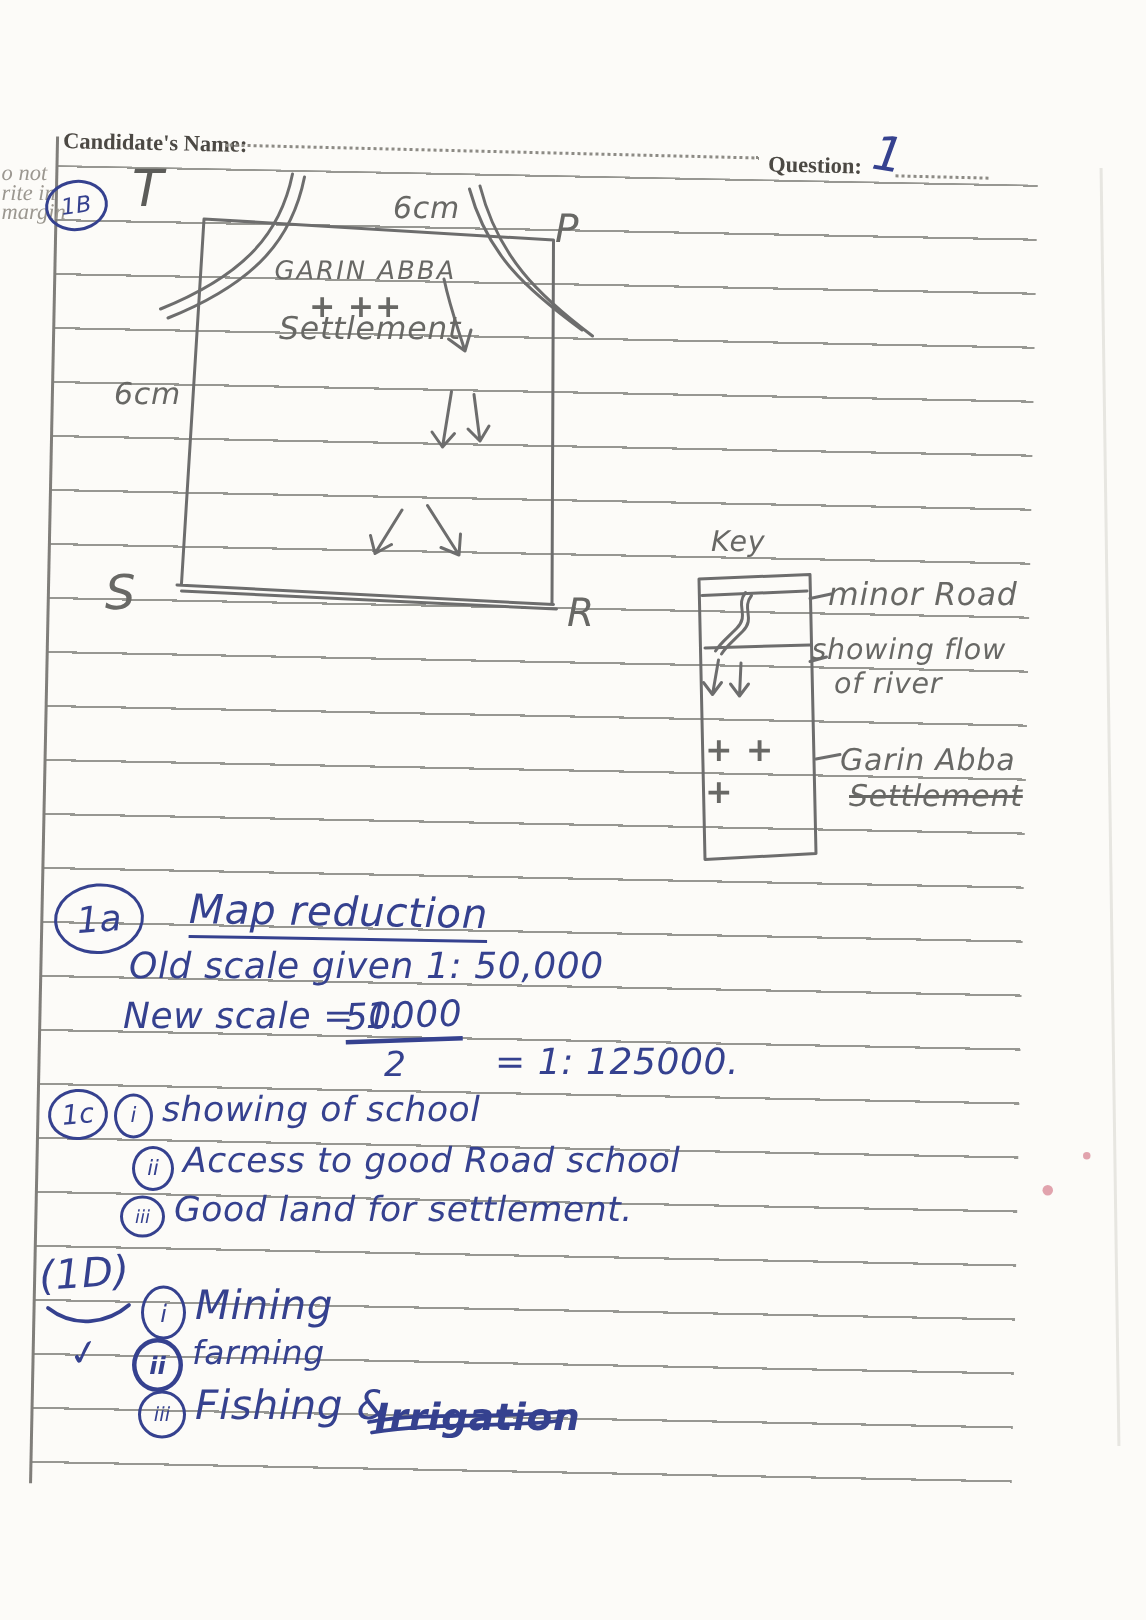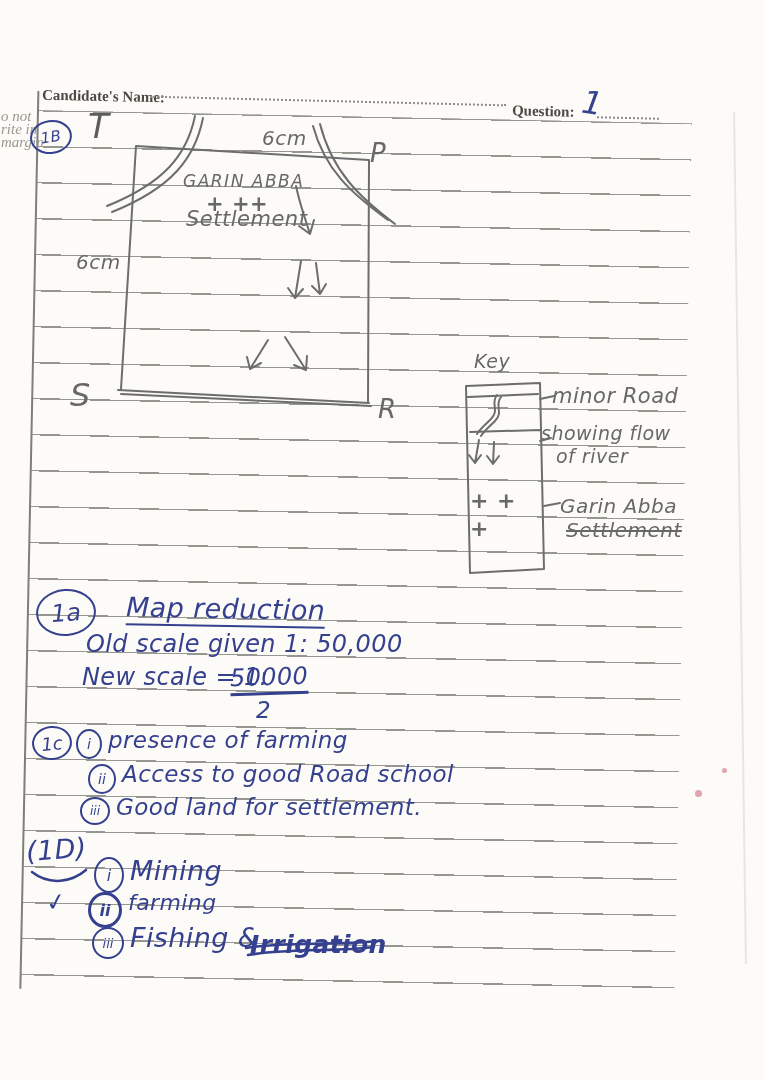--- a/index.html
+++ b/index.html
@@ -109,25 +109,26 @@
   <span class="abs hw" style="left:560px;top:494px;font-size:20px;">Garin Abba</span>
   <span class="abs hw" style="left:566px;top:518px;font-size:20px;text-decoration:line-through;">Settlement</span>
 
   
   <span class="abs circ" style="left:36px;top:589px;width:60px;height:47px;font-size:24px;border-width:2.5px;transform:rotate(-4deg);">1a</span>
   <span class="abs pen u" style="left:126px;top:593px;font-size:27px;transform:rotate(1deg);">Map reduction</span>
   <span class="abs pen" style="left:86px;top:630px;font-size:24px;">Old scale given 1: 50,000</span>
   <span class="abs pen" style="left:82px;top:663px;font-size:24px;">New scale = 1:</span>
   <span class="abs pen u" style="left:230px;top:663px;font-size:24px;border-bottom-width:3px;transform:rotate(-2deg);">50000</span>
   <span class="abs pen" style="left:256px;top:697px;font-size:23px;">2</span>
+  <span class="abs pen" style="left:330px;top:694px;font-size:24px;">= 1: 125000.</span>
 
   
   <span class="abs circ" style="left:32px;top:726px;width:40px;height:34px;font-size:18px;transform:rotate(-5deg);">1c</span>
   <span class="abs circ" style="left:76px;top:729px;width:26px;height:30px;font-size:14px;">i</span>
-  <span class="abs pen" style="left:108px;top:727px;font-size:23px;">presence of farming</span>
+  <span class="abs pen" style="left:108px;top:727px;font-size:23px;">showing of school</span>
   <span class="abs circ" style="left:88px;top:764px;width:28px;height:30px;font-size:14px;">ii</span>
   <span class="abs pen" style="left:122px;top:761px;font-size:23px;">Access to good Road school</span>
   <span class="abs circ" style="left:80px;top:797px;width:30px;height:28px;font-size:12px;">iii</span>
   <span class="abs pen" style="left:116px;top:794px;font-size:23px;">Good land for settlement.</span>
 
   
   <span class="abs pen" style="left:26px;top:834px;font-size:27px;transform:rotate(-4deg);">(1D)</span>
   <span class="abs circ" style="left:94px;top:857px;width:30px;height:36px;font-size:16px;">i</span>
   <span class="abs pen" style="left:130px;top:855px;font-size:27px;">Mining</span>
   <span class="abs pen" style="left:46px;top:888px;font-size:24px;transform:rotate(-10deg);">✓</span>

